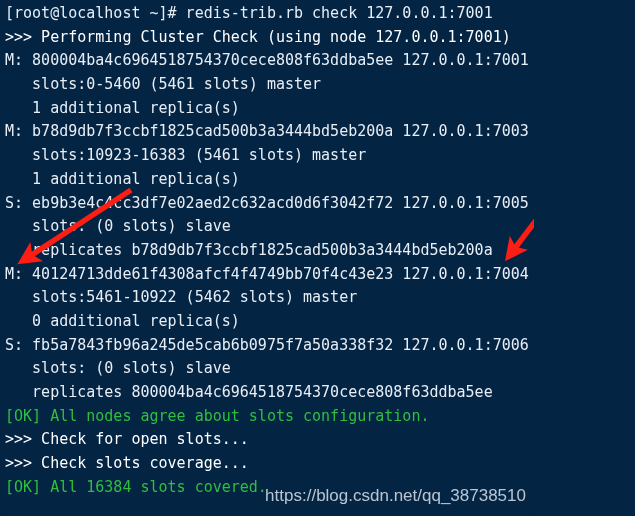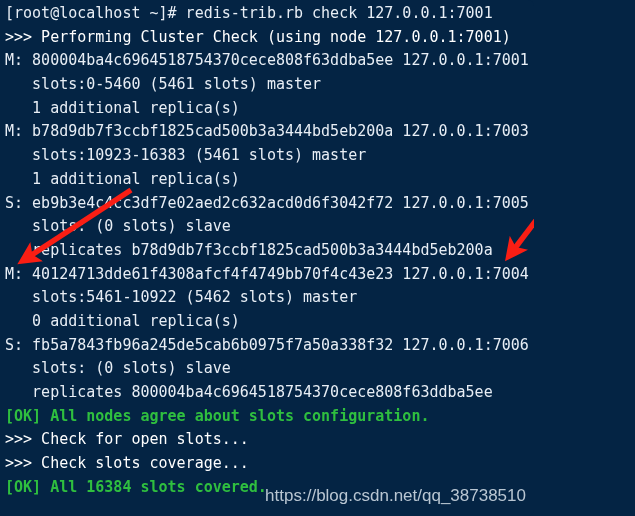--- a/index.html
+++ b/index.html
@@ -28,21 +28,21 @@
     right: 0;
     white-space: pre;
     letter-spacing: 0px;
   }
   .line {
     height: 23.7px;
     white-space: pre;
   }
   .line.plain   { color: #e8eef5; font-weight: normal; }
   .line.heading { color: #ffffff;  font-weight: normal;  }
-  .line.ok      { color: #2fbf3f;  font-weight: bold; }
+  .line.ok      { color: #2fbf3f;  font-weight: normal; }
 
   #arrow-layer {
     position: absolute;
     left: 0;
     top: 0;
     width: 635px;
     height: 516px;
     pointer-events: none;
   }
   #watermark {

